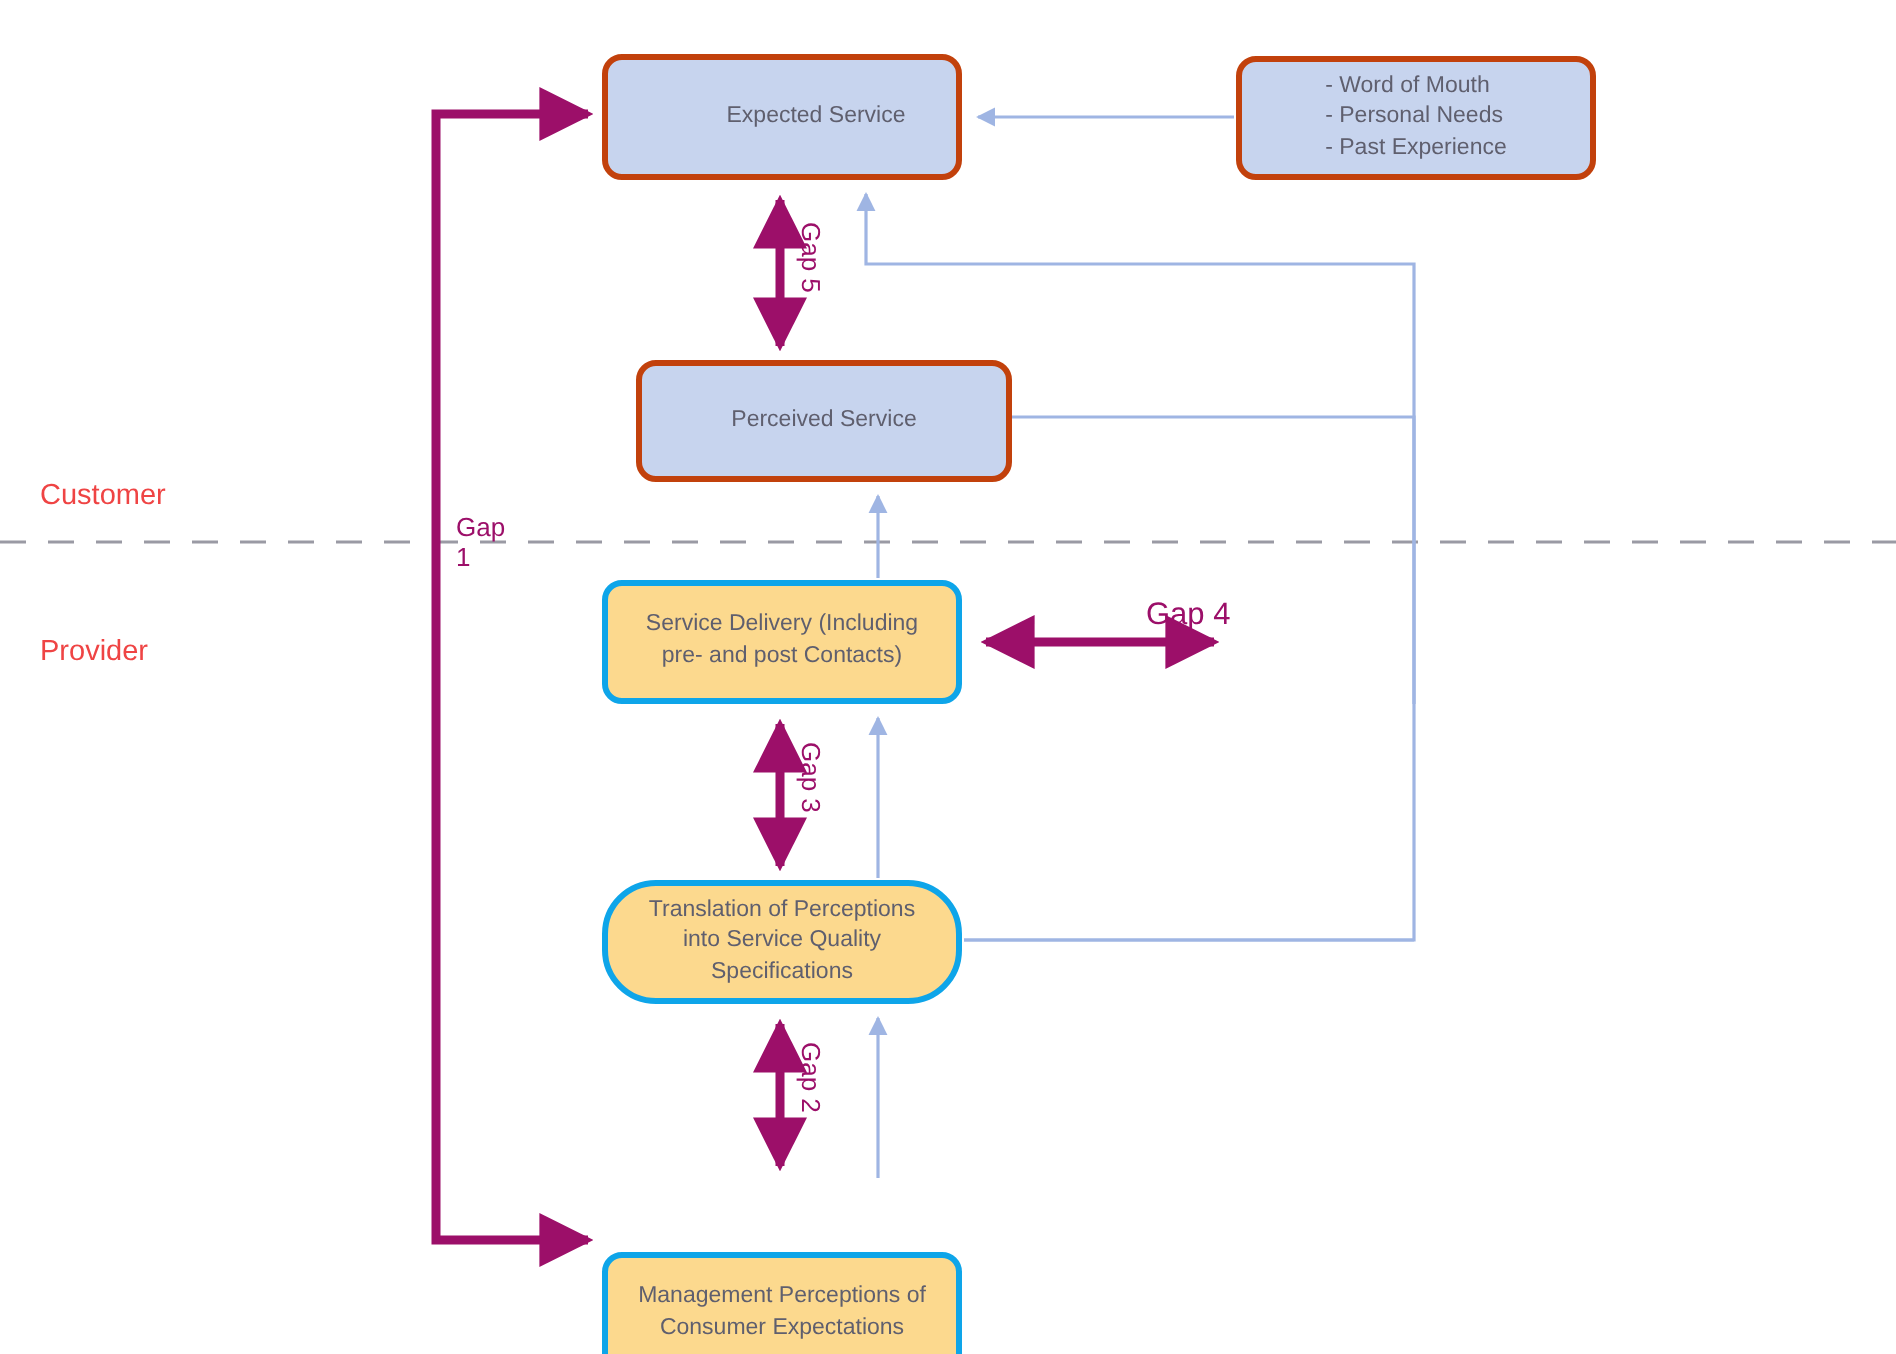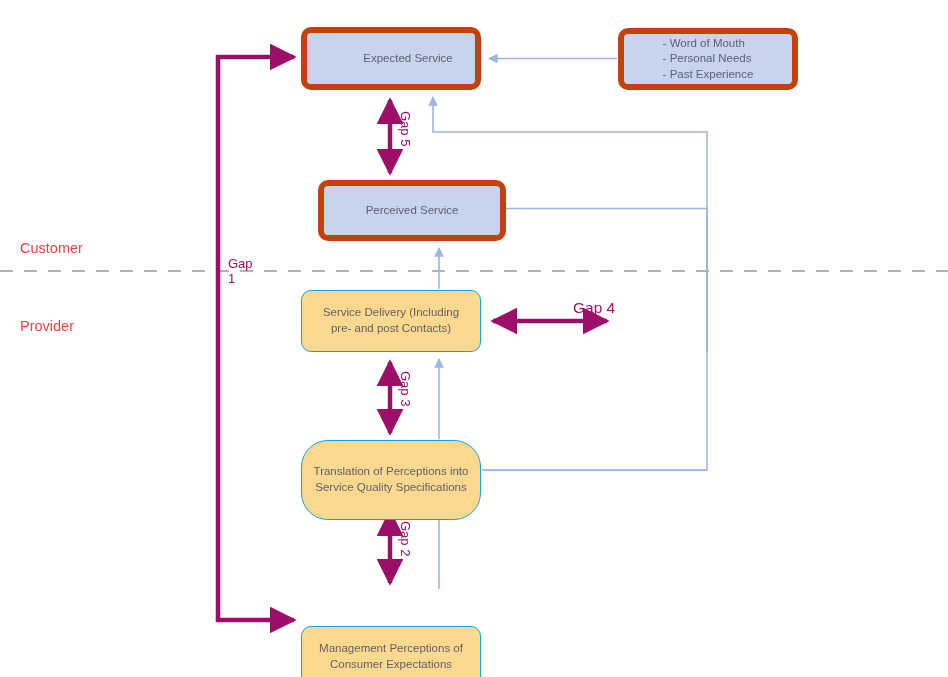--- a/index.html
+++ b/index.html
@@ -34,25 +34,25 @@
     align-items: center;
     justify-content: center;
     text-align: center;
     color: #5f5f6e;
     font-size: 11.5px;
     line-height: 1.35;
     padding: 4px 10px;
   }
   .node-blue {
     background: #c7d4ee;
-    border: 6px solid #c2410c;
+    border: 3px solid #c2410c;
   }
   .node-orange {
     background: #fcd98e;
-    border: 1px solid #0ea5e9;
+    border: 3px solid #0ea5e9;
   }
   .node-box .node-label {
     display: block;
     white-space: pre-line;
   }
   .node-left-align .node-label {
     text-align: left;
   }
   .divider-label {
     position: absolute;
@@ -134,21 +134,21 @@
 
   <div class="node-box node-blue" style="left:318px; top:180px; width:188px; height:61px;">
     <span class="node-label">Perceived Service</span>
   </div>
 
   <div class="node-box node-orange" style="left:301px; top:290px; width:180px; height:62px;">
     <span class="node-label">Service Delivery (Including pre- and post Contacts)</span>
   </div>
 
 
-  <div class="node-box node-orange" style="left:301px; top:440px; width:180px; height:80px;border-radius:27px;">
+  <div class="node-box node-orange" style="left:301px; top:440px; width:180px; height:62px;border-radius:27px;">
     <span class="node-label">Translation of Perceptions into Service Quality Specifications</span>
   </div>
 
   <div class="node-box node-orange" style="left:301px; top:590px; width:180px; height:62px;margin-top:36px;">
     <span class="node-label">Management Perceptions of Consumer Expectations</span>
   </div>
 
   <div class="divider-label" style="left:20px; top:240px;">Customer</div>
   <div class="divider-label" style="left:20px; top:282px;margin-top:36px;">Provider</div>
 

